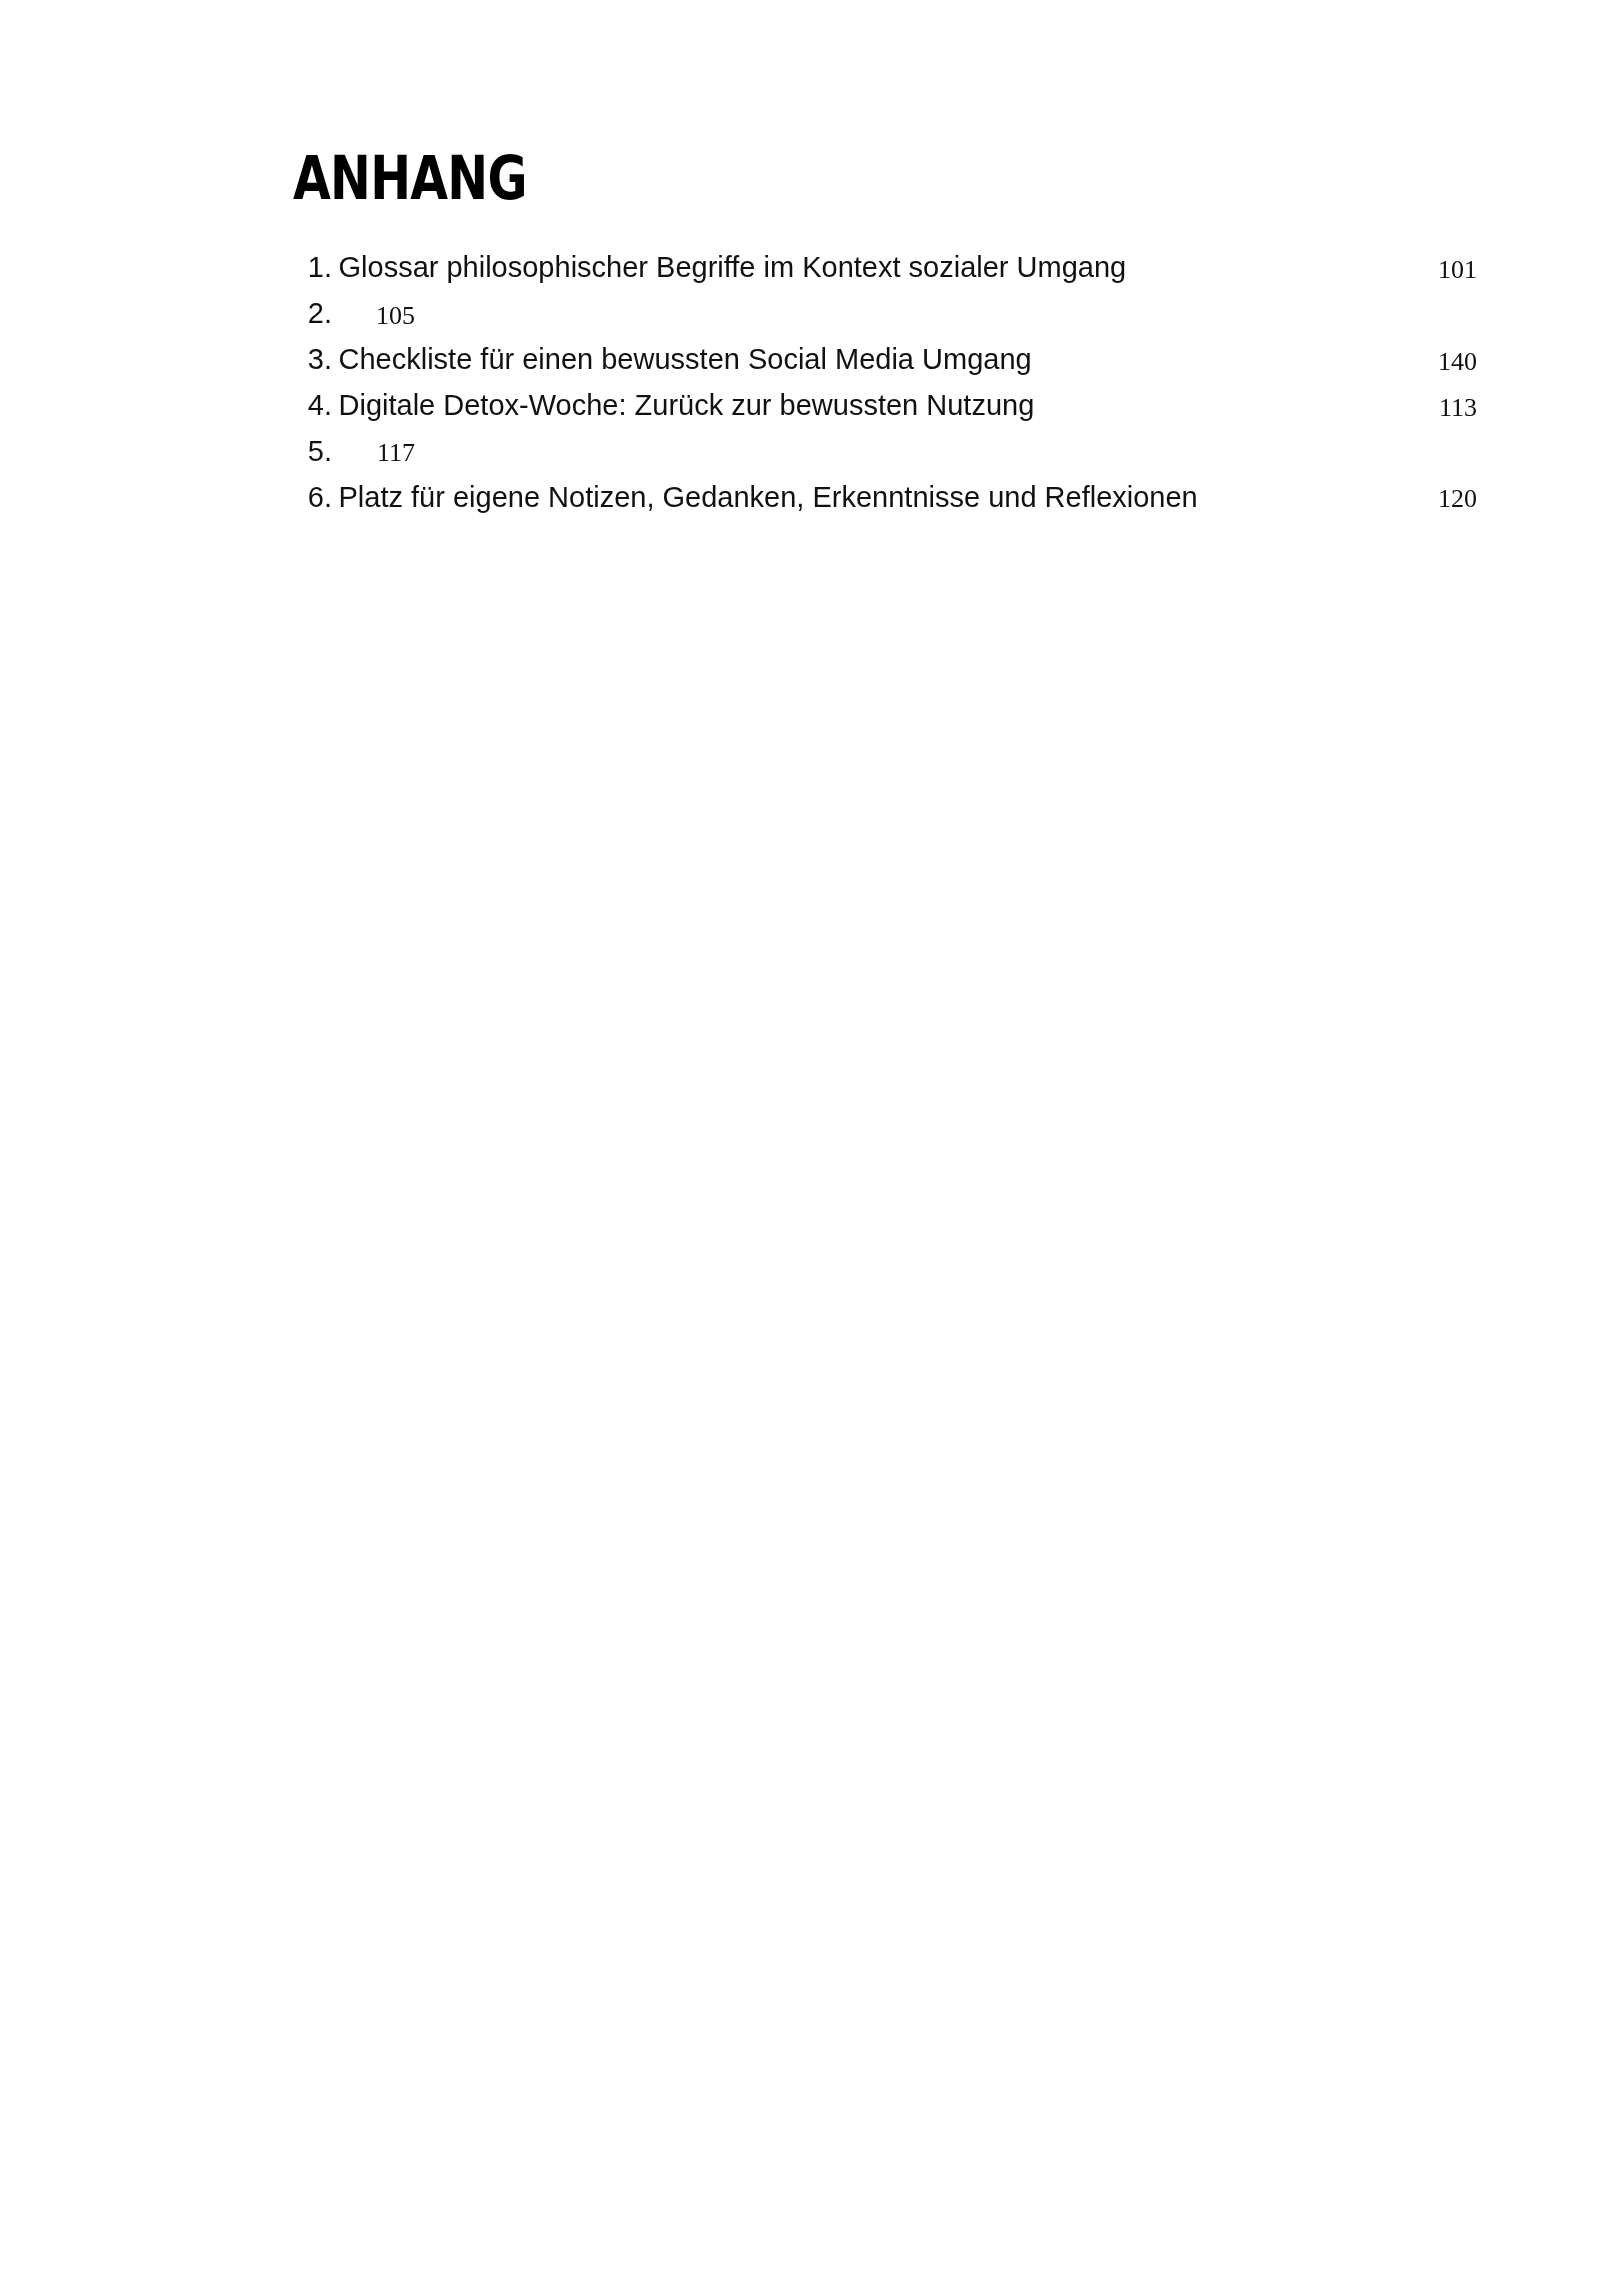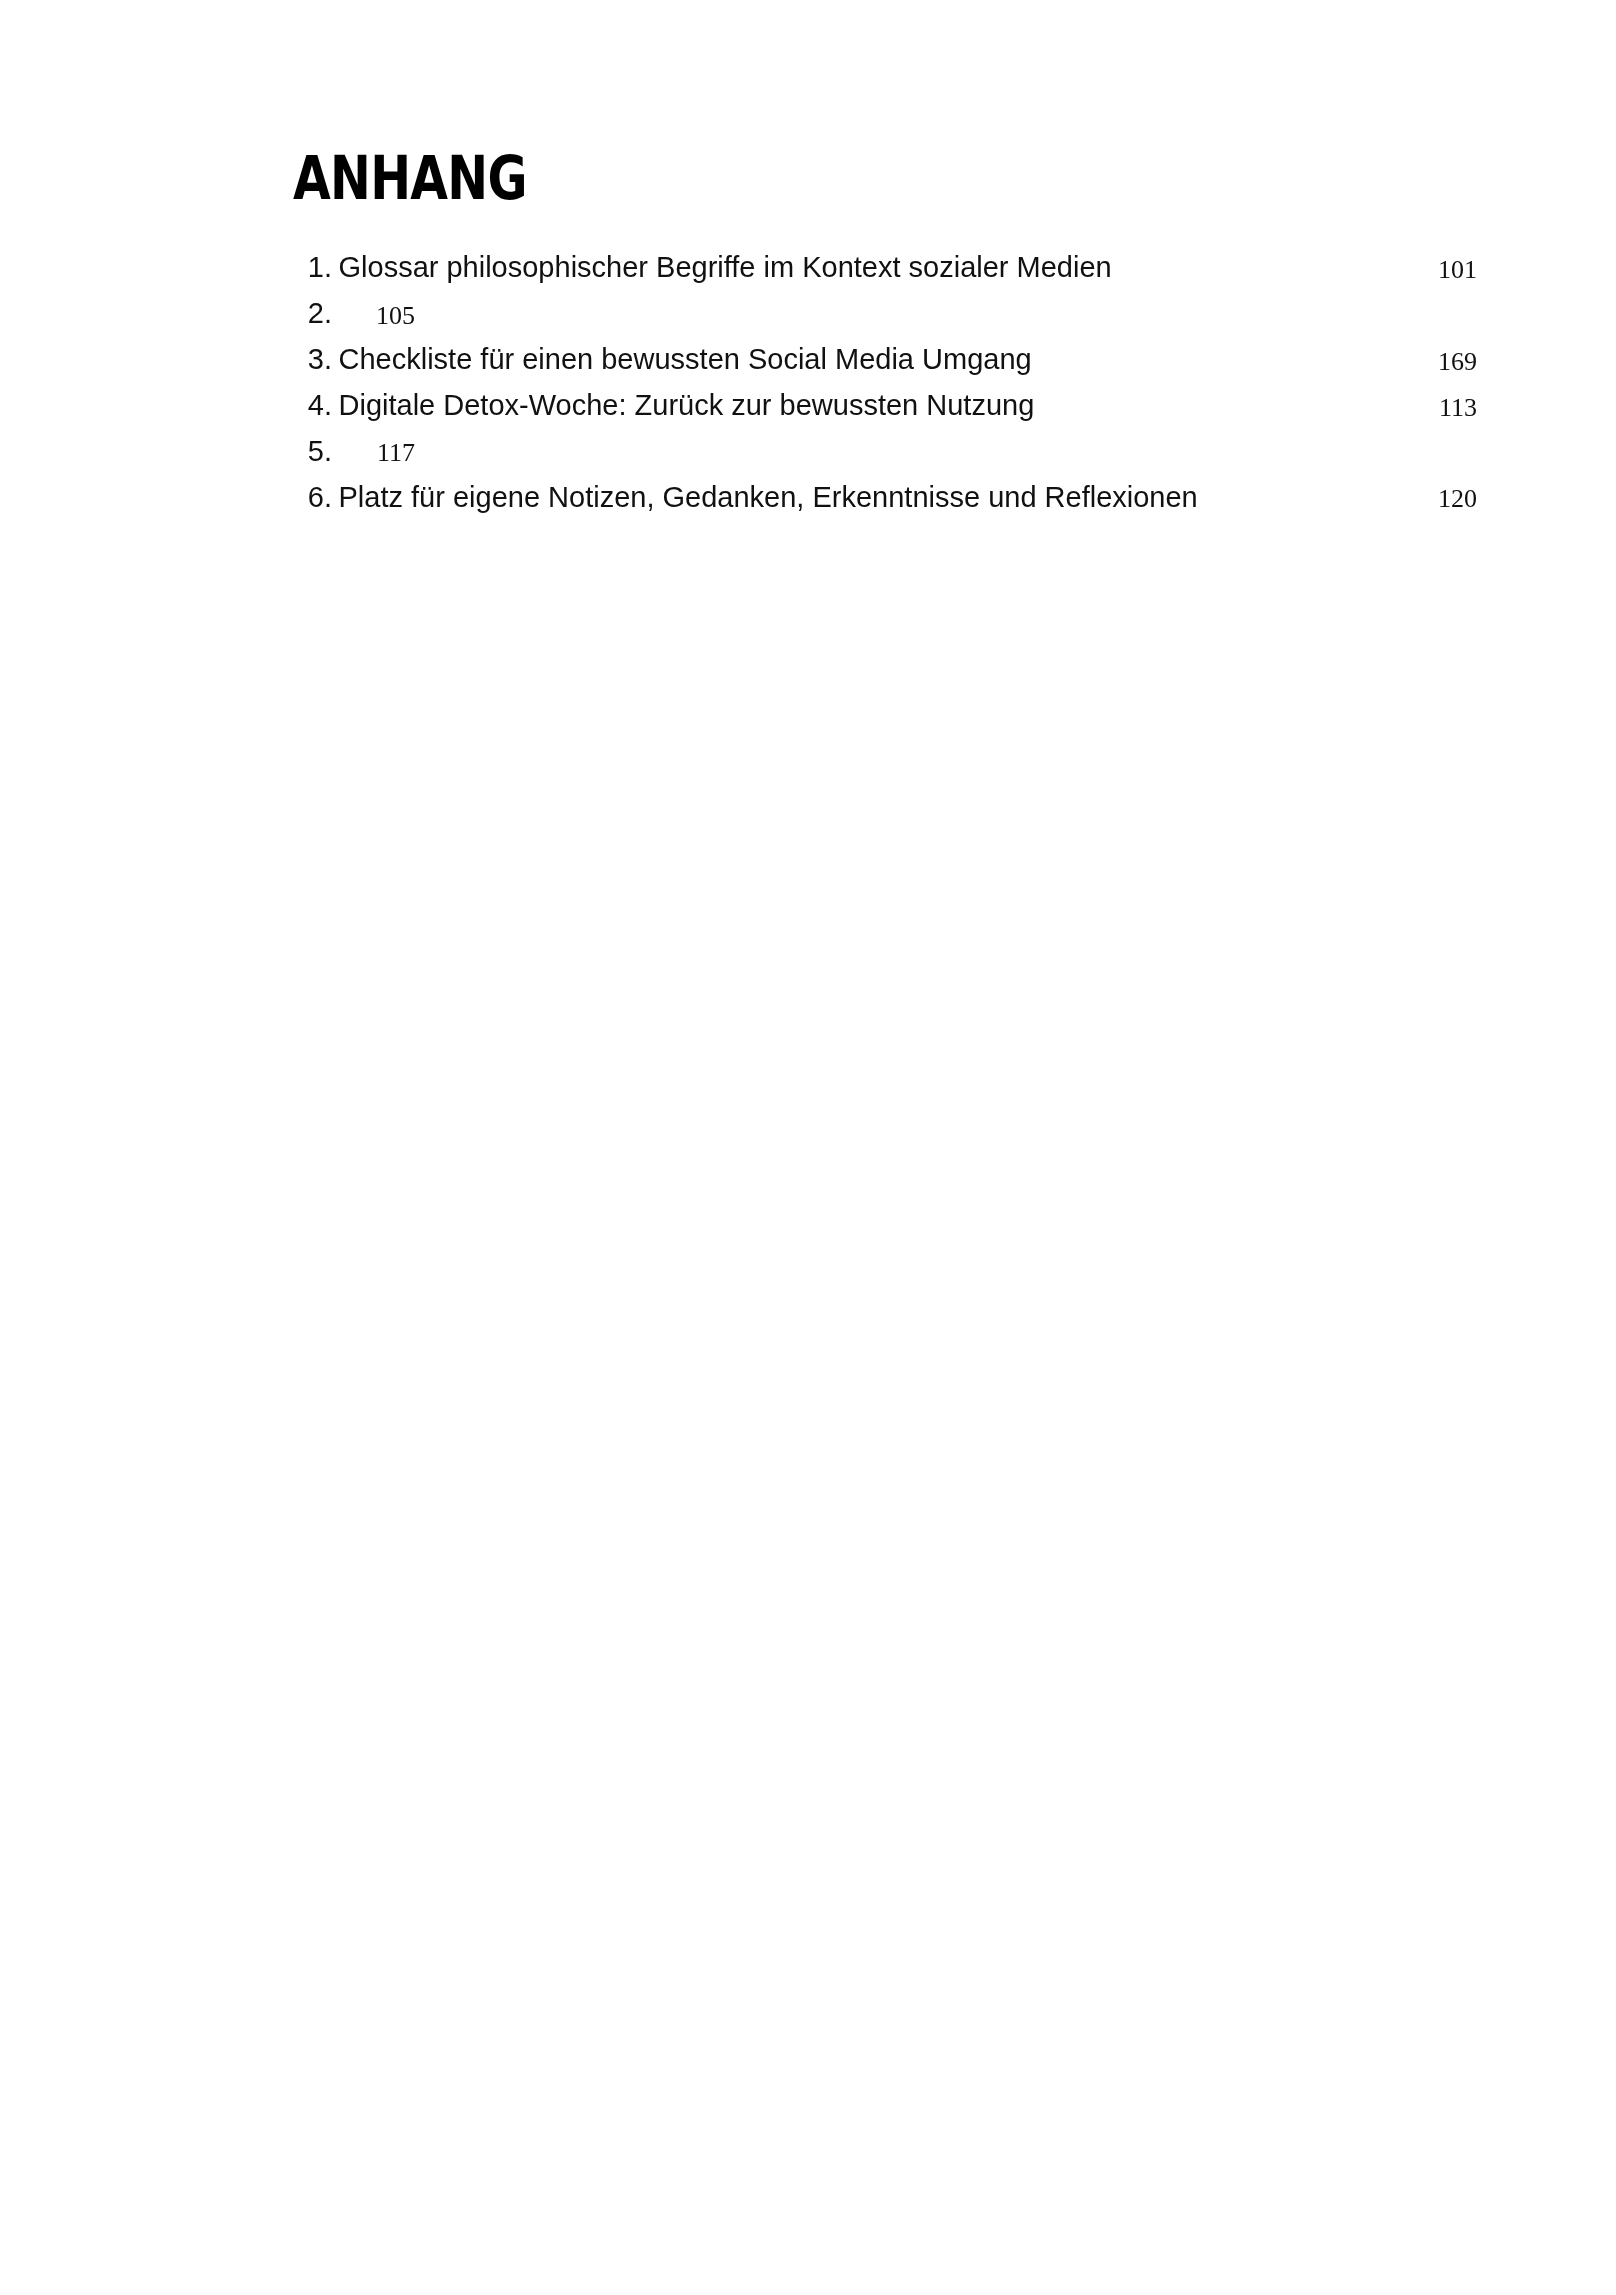--- a/index.html
+++ b/index.html
@@ -95,33 +95,33 @@
 
 <div class="page">
   <div class="content">
 
     <h1 class="page-title">ANHANG</h1>
 
     <ol class="toc-list">
 
       <li class="toc-row">
         <span class="toc-num">1.</span>
-        <span class="toc-title">Glossar philosophischer Begriffe im Kontext sozialer Medien</span>
+        <span class="toc-title">Glossar philosophischer Begriffe im Kontext sozialer Umgang</span>
         <span class="toc-page">101</span>
       </li>
 
       <li class="toc-row">
         <span class="toc-num">2.</span>
         <span class="toc-page">105</span>
       </li>
 
       <li class="toc-row">
         <span class="toc-num">3.</span>
         <span class="toc-title">Checkliste für einen bewussten Social Media Umgang</span>
-        <span class="toc-page">169</span>
+        <span class="toc-page">140</span>
       </li>
 
       <li class="toc-row">
         <span class="toc-num">4.</span>
         <span class="toc-title">Digitale Detox-Woche: Zurück zur bewussten Nutzung</span>
         <span class="toc-page">113</span>
       </li>
 
       <li class="toc-row">
         <span class="toc-num">5.</span>

